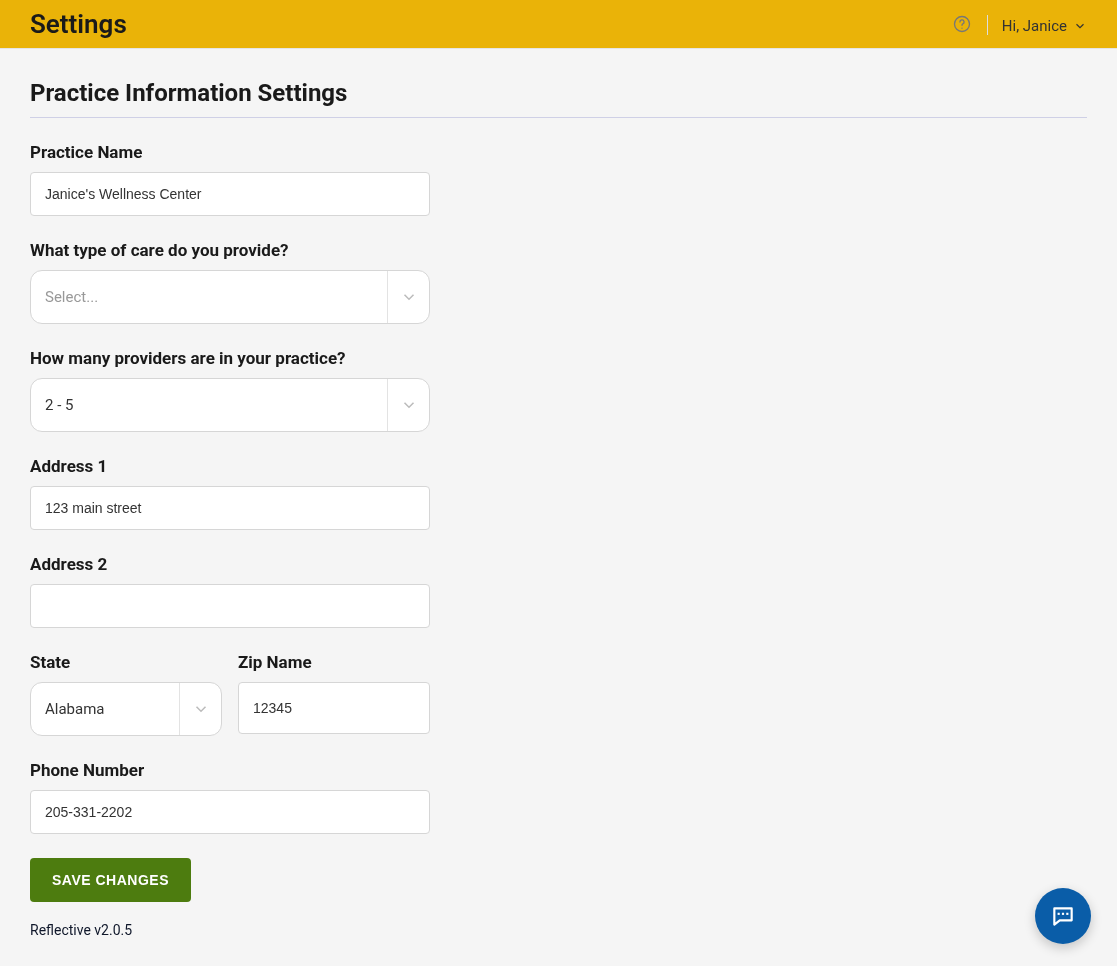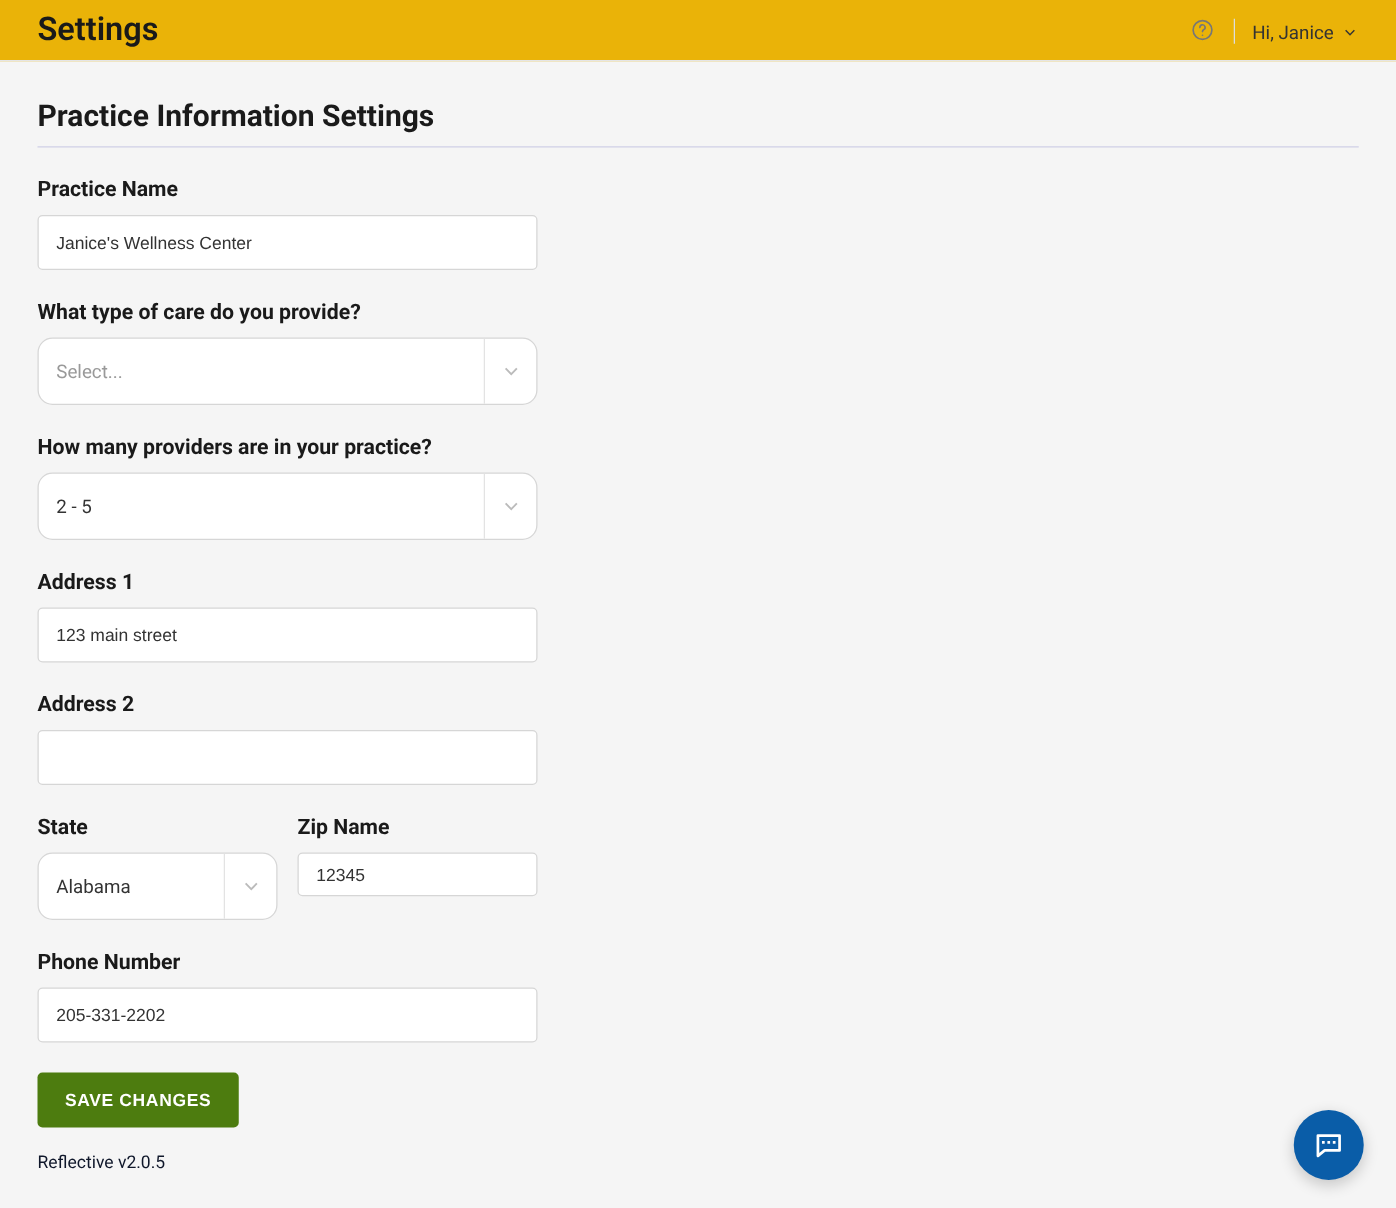--- a/index.html
+++ b/index.html
@@ -134,21 +134,21 @@
       align-items: center;
       justify-content: center;
       color: #bbb;
     }
     .row {
       display: flex;
       gap: 16px;
     }
     .zip-input {
       width: 192px;
-      height: 35px;
+      height: 52px;
       border: 1px solid #d6d6d6;
       border-radius: 4px;
       background: #fff;
       padding: 0 14px;
       font-size: 14px;
       color: #333;
     }
     .save-btn {
       background: #4d7c0f;
       color: #fff;

